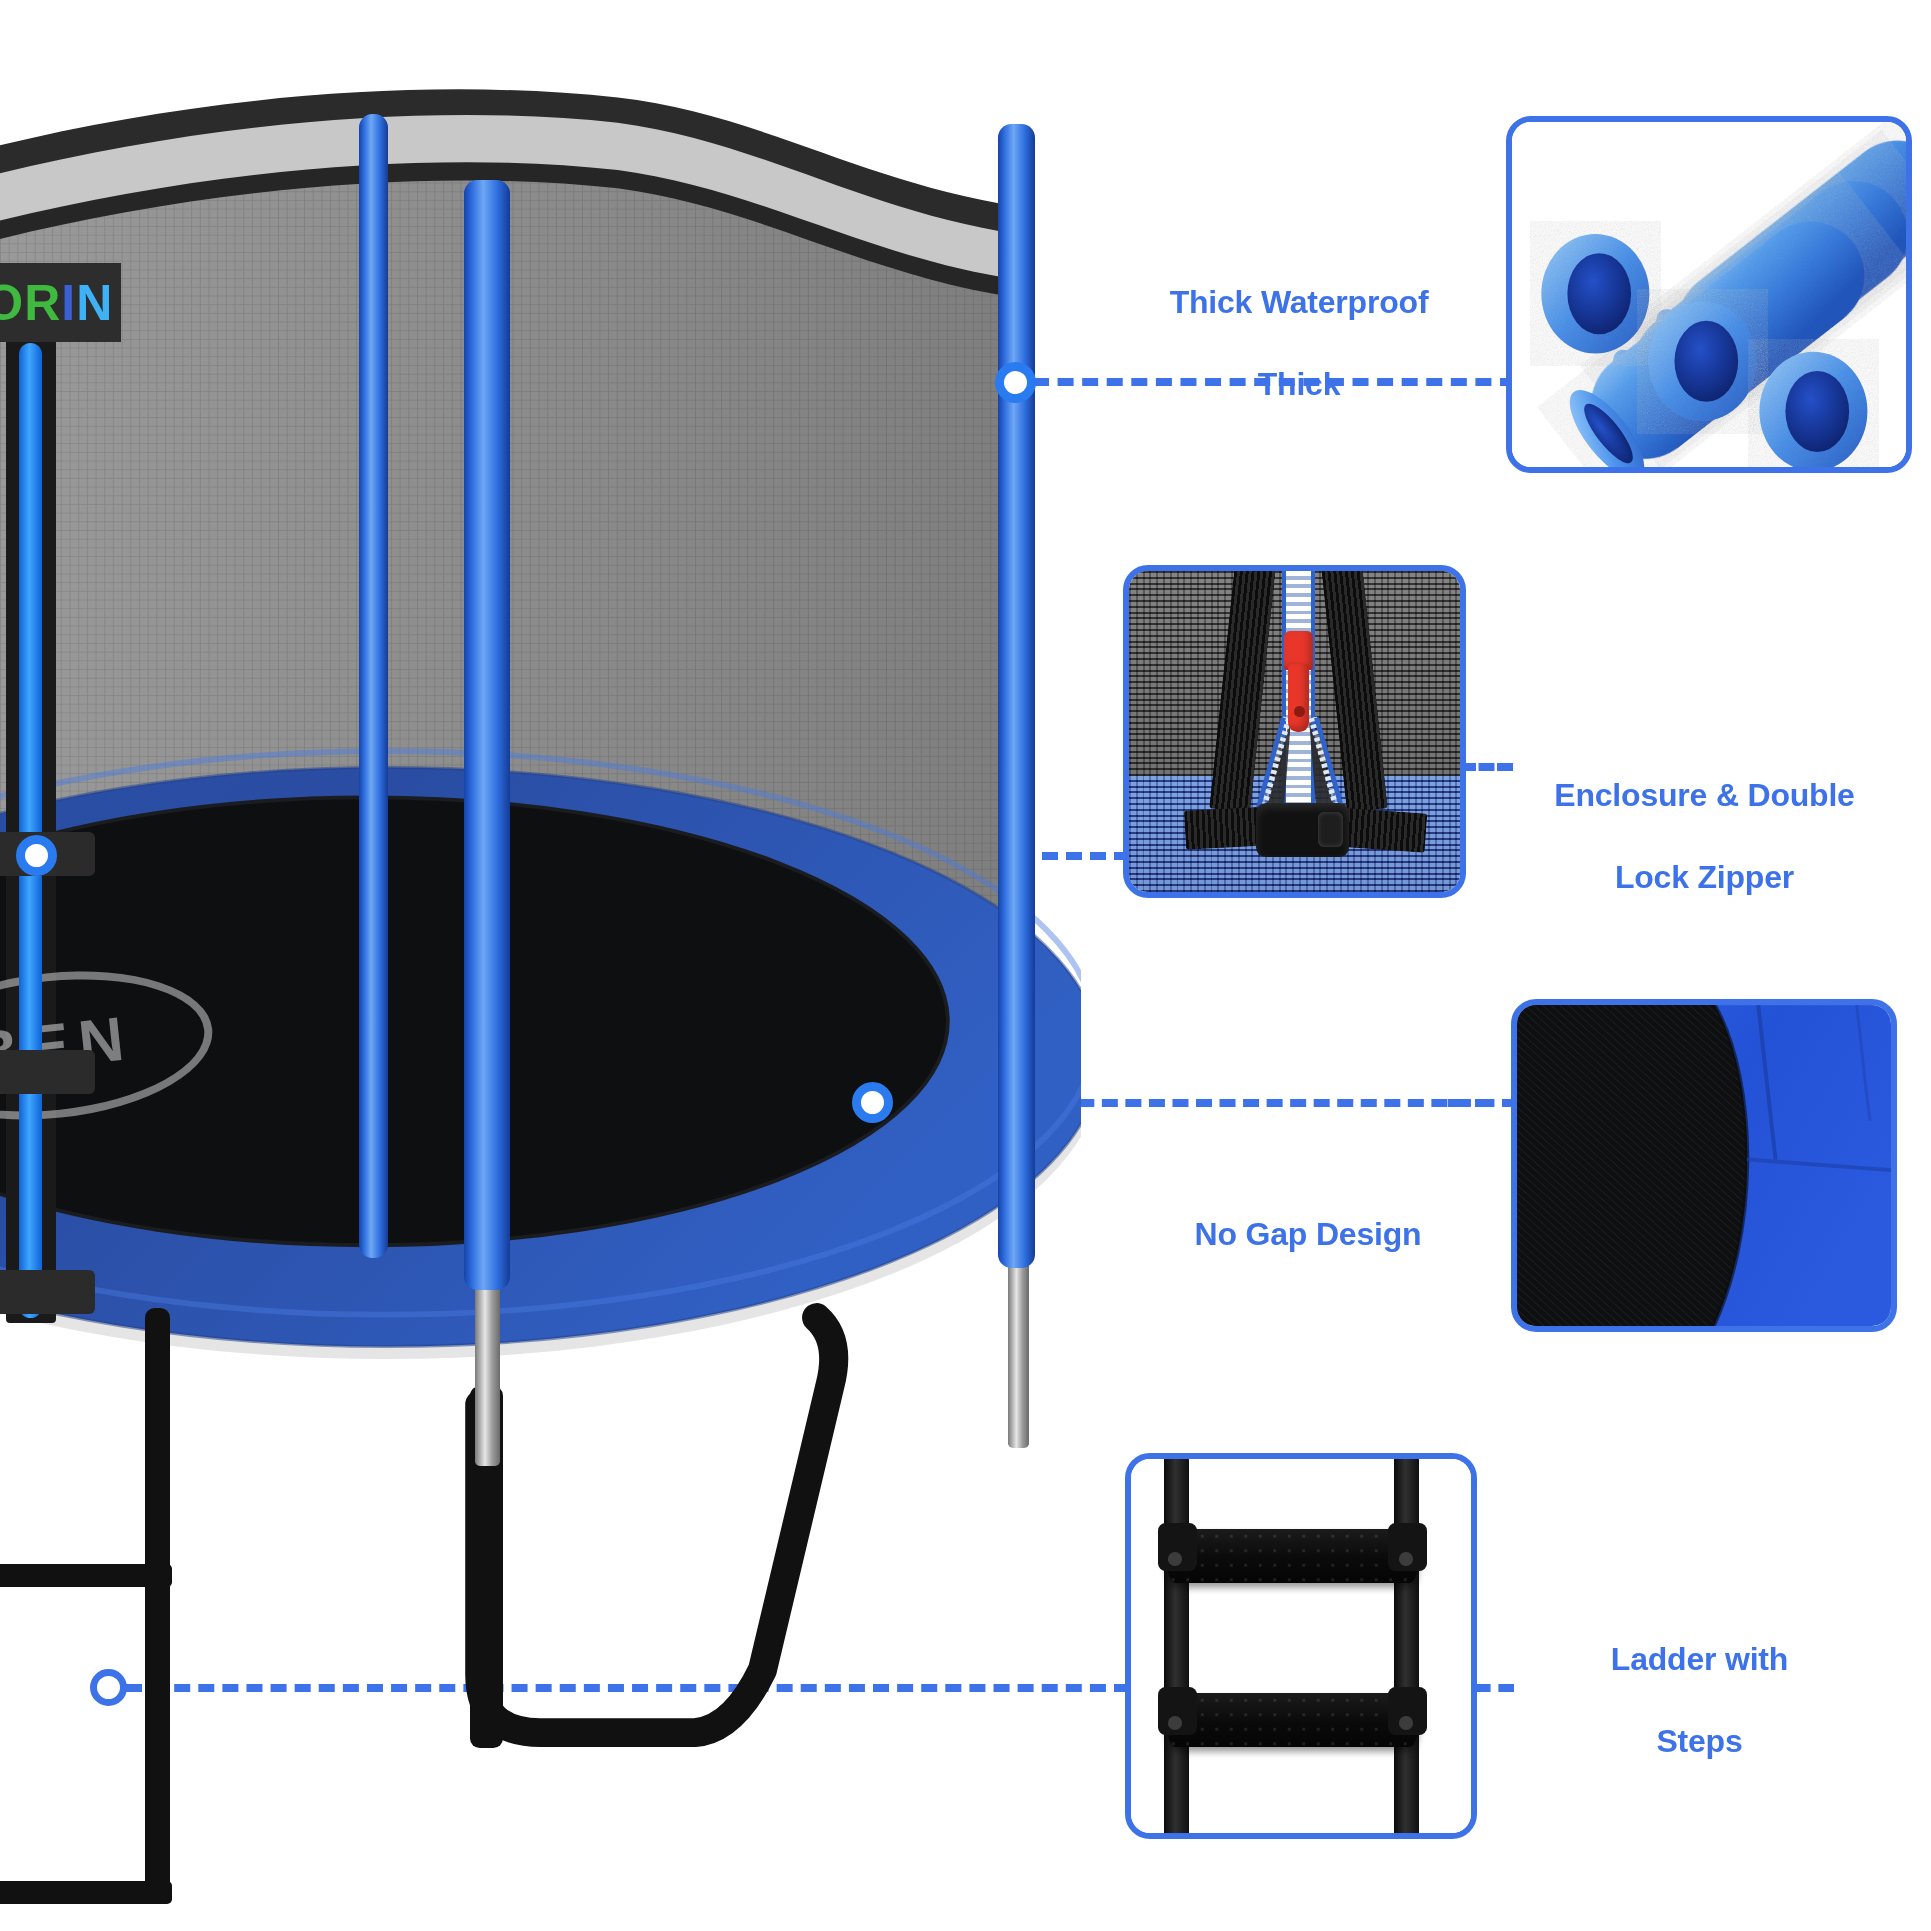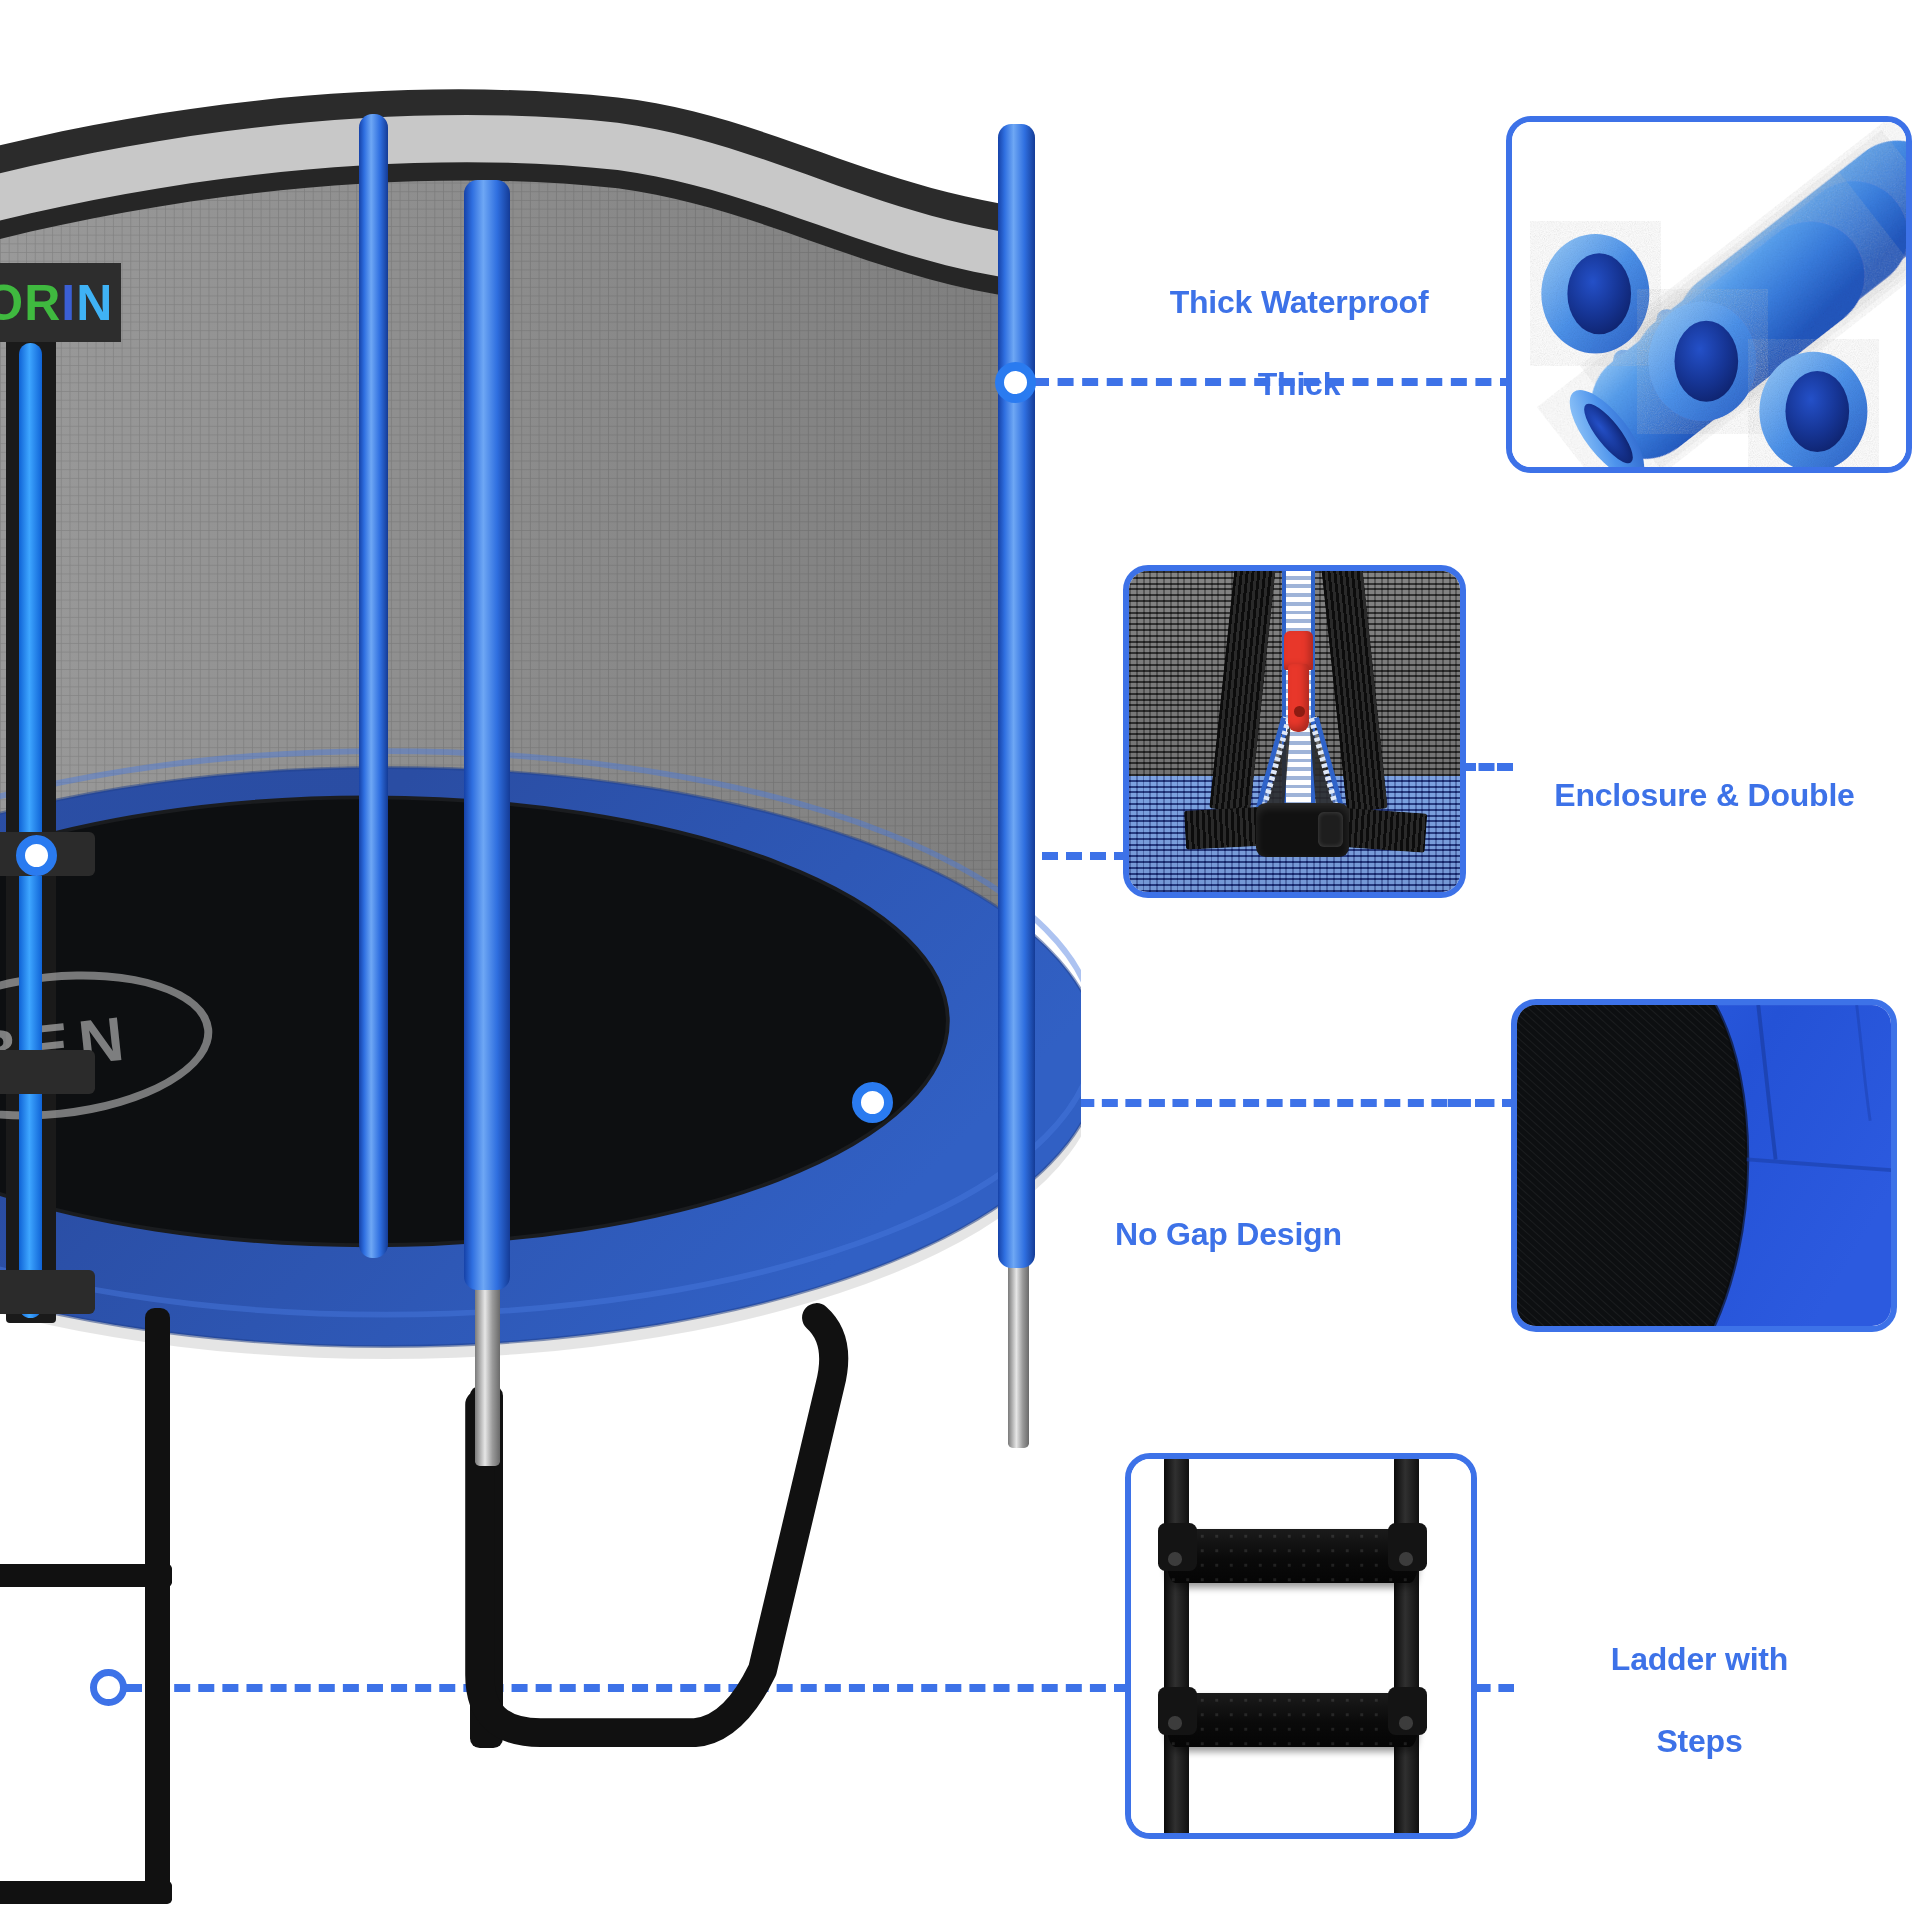--- a/index.html
+++ b/index.html
@@ -16,21 +16,21 @@
     position: absolute;
     color: #3d72e8;
     font-weight: 700;
     font-size: 32px;
     line-height: 1.28;
     letter-spacing: -0.2px;
     white-space: pre-line;
   }
   .ct-foam   { left: 1106px; top: 241px;  width: 386px; text-align: center; }
   .ct-zipper { left: 1492px; top: 734px;  width: 425px; text-align: center; }
-  .ct-gap    { left: 1115px; top: 1173px; width: 386px; }
+  .ct-gap    { left: 1115px; top: 1173px; width: 386px; text-align: center; }
   .ct-ladder { left: 1487px; top: 1598px; width: 425px; text-align: center; }
 
   
   .dashline {
     position: absolute;
     height: 0; border-top: 8.7px dashed #3d72e8;
   }
 
   
   .dot {
@@ -357,20 +357,21 @@
     <div class="lscrew" style="left:268px; top:257px;"></div>
   </div>
 
   <div class="callout-label ct-foam">
     <div>Thick Waterproof</div>
     <div>Thick</div>
   </div>
 
   <div class="callout-label ct-zipper">
     <div>Enclosure &amp; Double</div>
+    <div>Lock Zipper</div>
   </div>
 
   <div class="callout-label ct-gap">
     <div>No Gap Design</div>
   </div>
 
   <div class="callout-label ct-ladder">
     <div>Ladder with</div>
     <div>Steps</div>
   </div>

